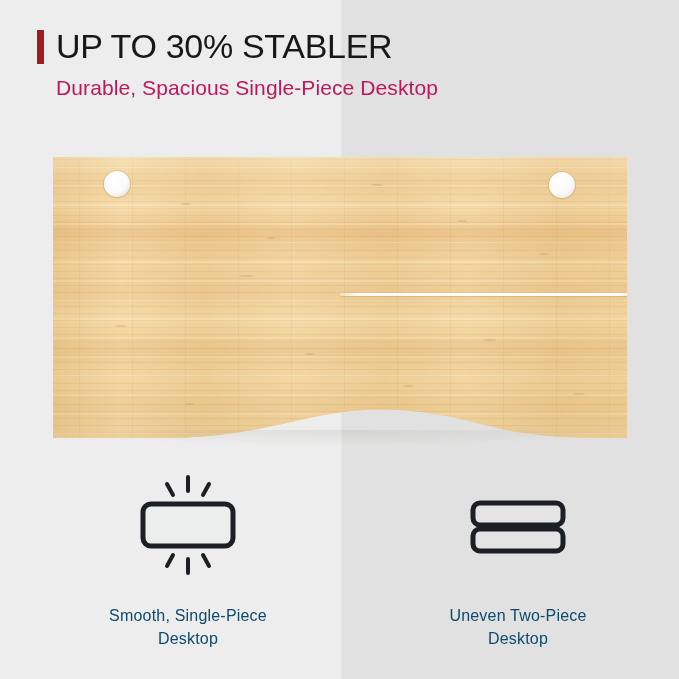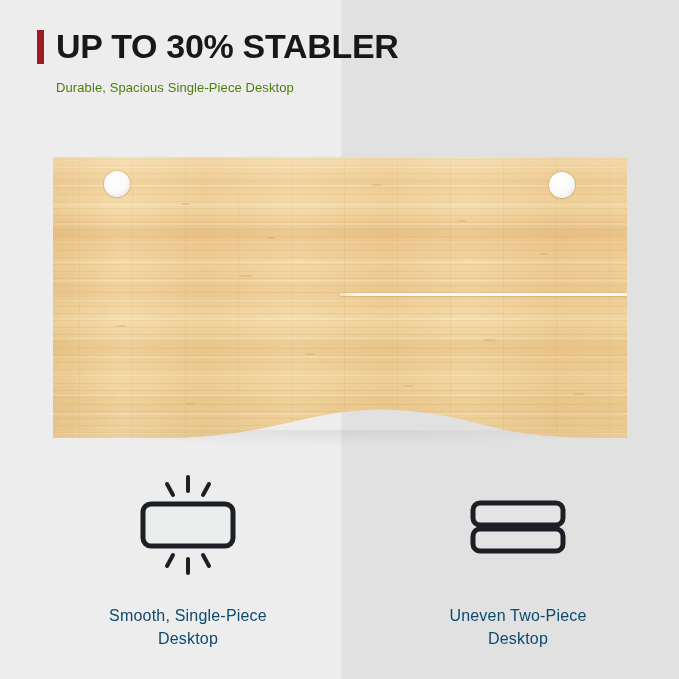--- a/index.html
+++ b/index.html
@@ -41,33 +41,33 @@
   .accent-bar {
     position: absolute;
     left: 37px; top: 30px;
     width: 7px; height: 34px;
     background: #9e1b22;
   }
   .headline {
     position: absolute;
     left: 56px; top: 26px;
     font-size: 34px;
-    font-weight: 700;
+    font-weight: 400;
     letter-spacing: -0.3px;
     color: #17181a;
     line-height: 40px;
     white-space: nowrap;
   }
   .subhead {
     position: absolute;
     left: 56px; top: 78px;
-    font-size: 13px;
+    font-size: 21px;
     font-weight: 400;
     letter-spacing: 0.1px;
-    color: #4d7c0f;
+    color: #be185d;
     line-height: 20px;
     white-space: nowrap;
   }
 
   
   .desk-wrap {
     position: absolute;
     left: 53px; top: 157px;
     width: 574px; height: 281px;
   }

